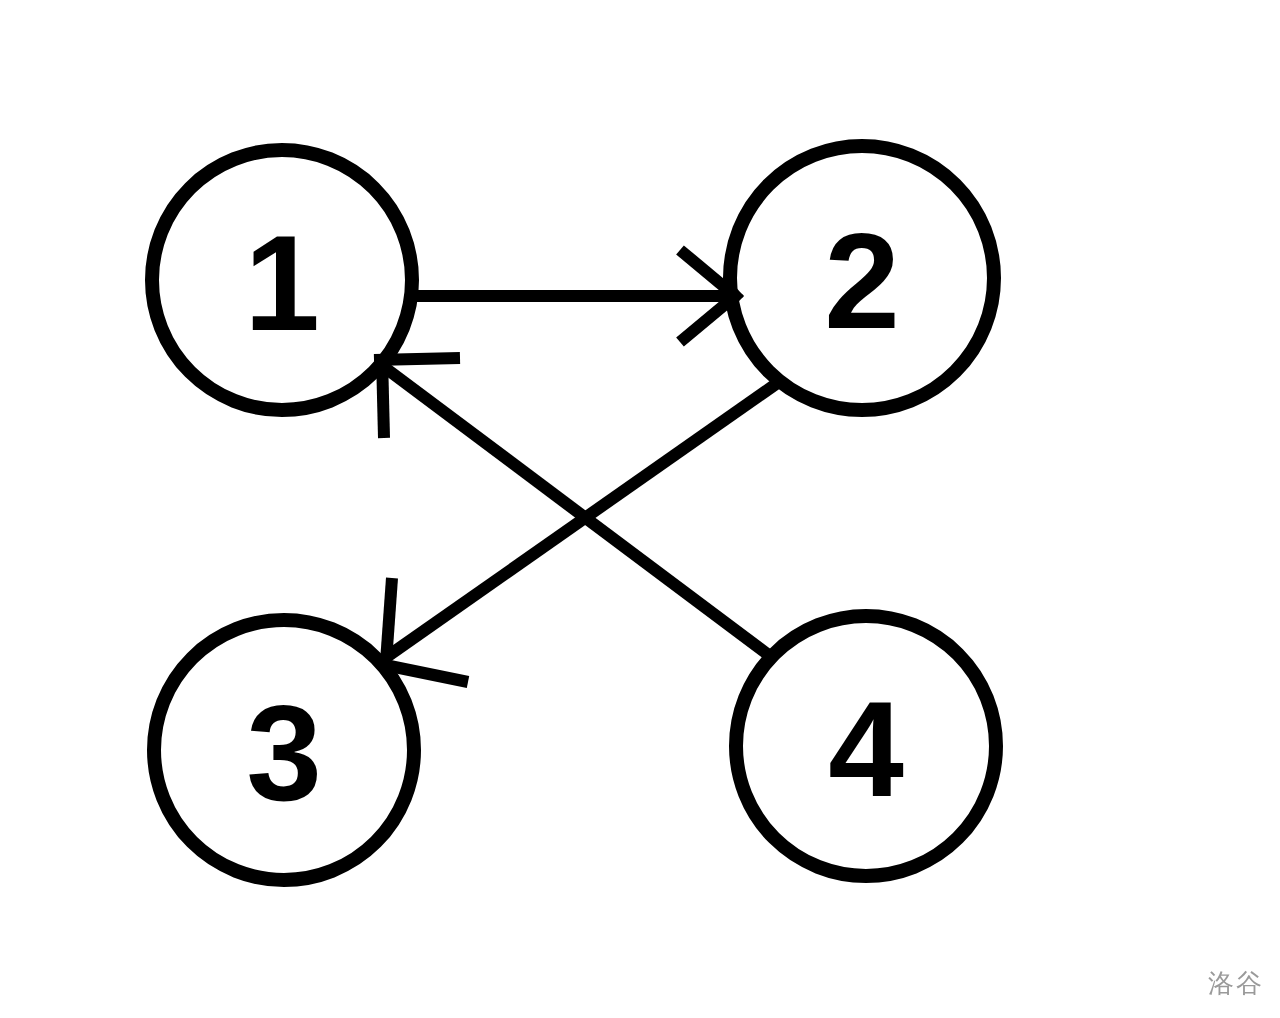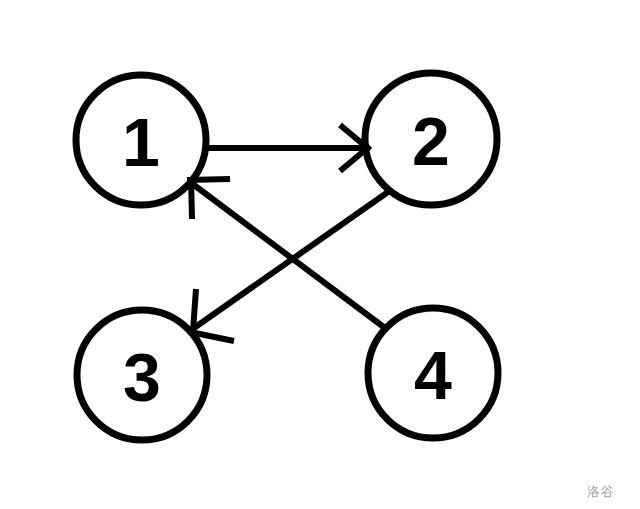--- a/index.html
+++ b/index.html
@@ -44,21 +44,21 @@
     fill: none;
   }
   .arrow-barb {
     stroke: #000000;
     stroke-width: 6;
     stroke-linecap: butt;
     fill: none;
   }
   .watermark {
     position: absolute;
-    right: 25px;
+    right: 8px;
     bottom: 8px;
     color: #9a9a9a;
     font-family: "DejaVu Sans", sans-serif;
     font-size: 13px;
     letter-spacing: 1px;
     user-select: none;
   }
 </style>
 </head>
 <body>

